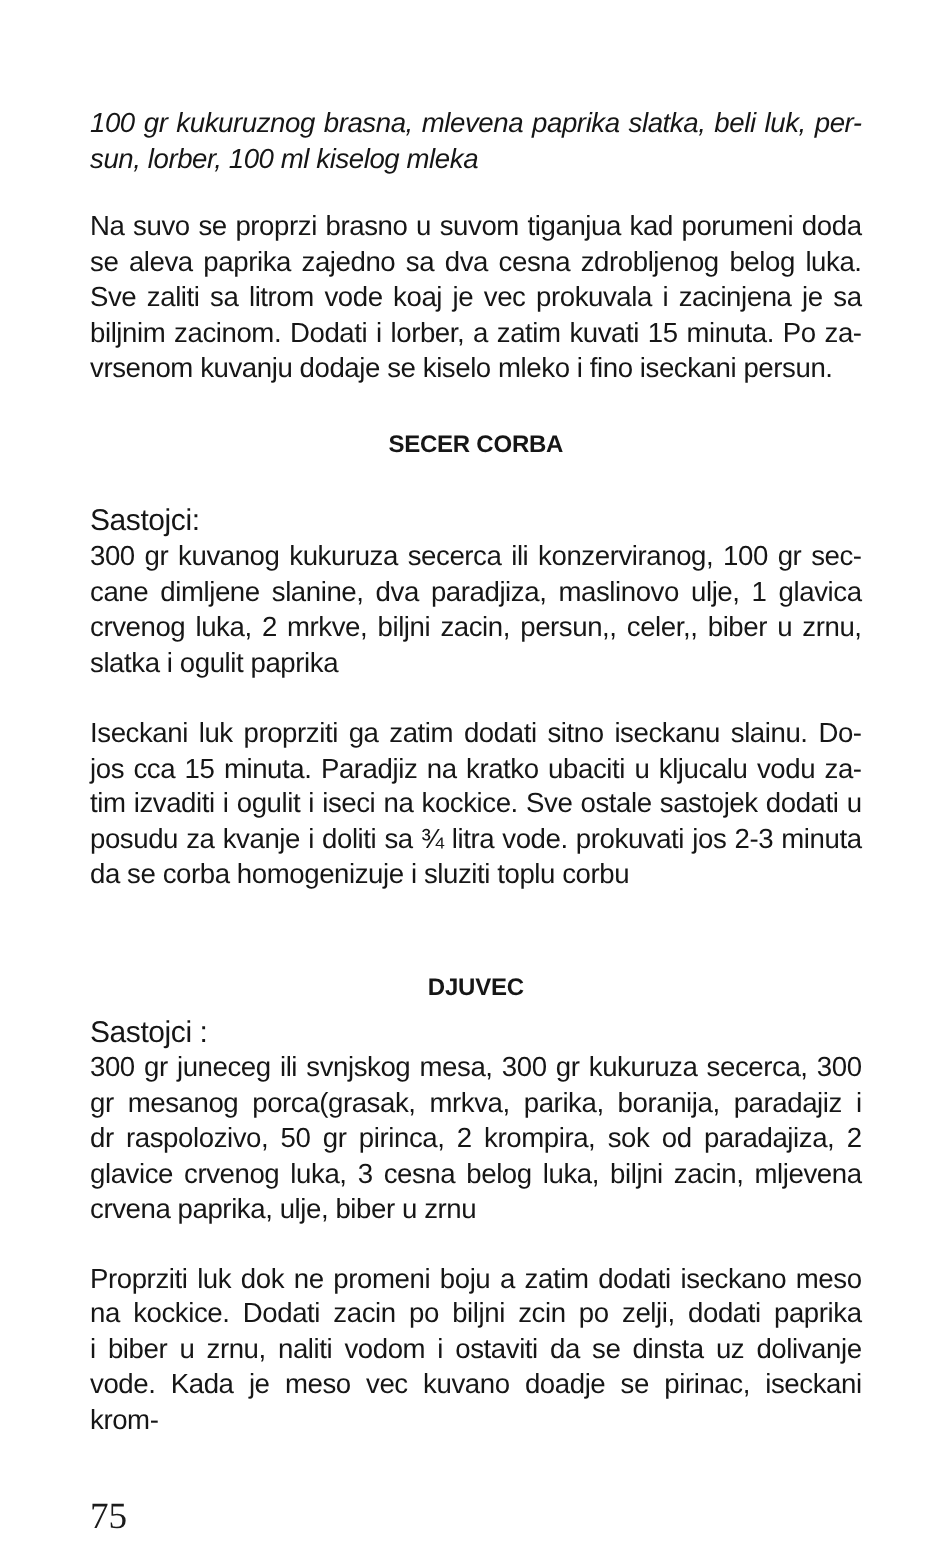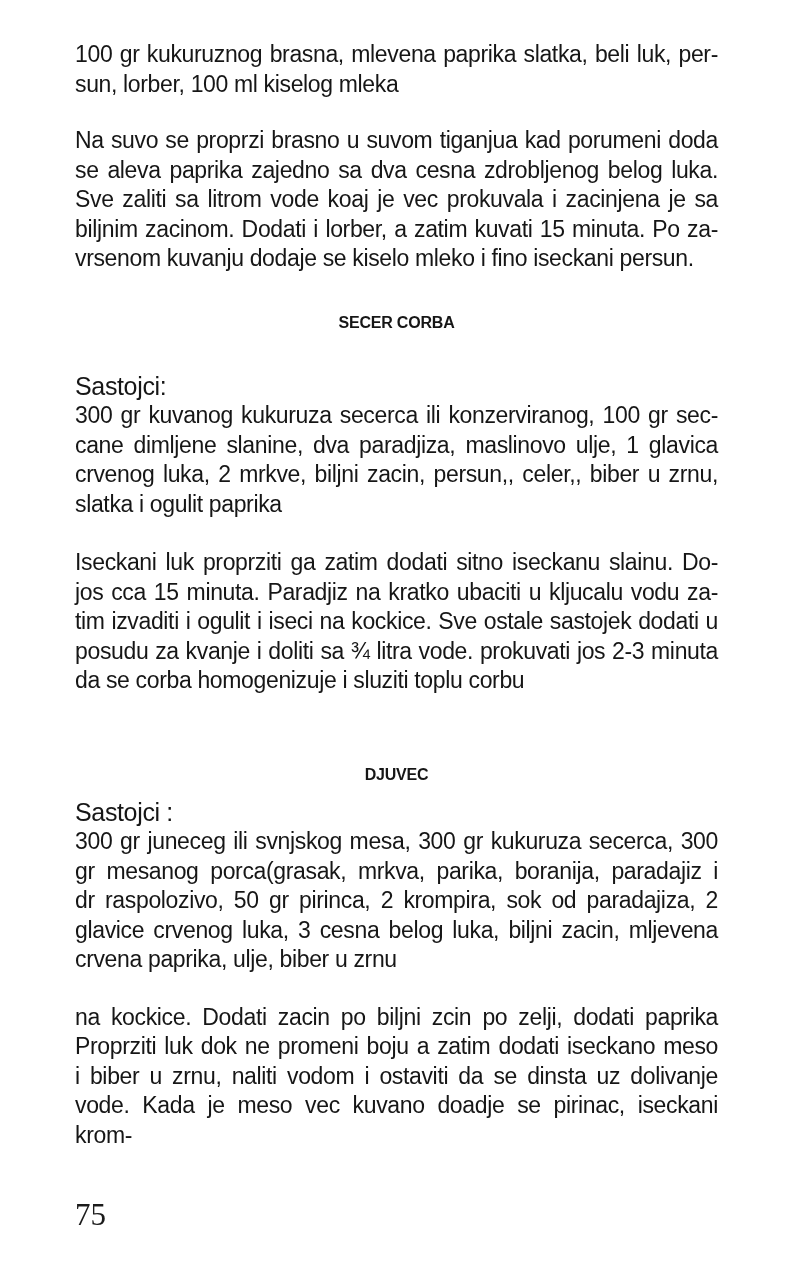--- a/index.html
+++ b/index.html
@@ -24,25 +24,25 @@
     letter-spacing: -0.35px;
   }
   .para .line {
     text-align: justify;
     text-align-last: justify;
     white-space: normal;
   }
   .para .line:last-child { text-align-last: left; }
   .para.continues .line:last-child { text-align-last: justify; }
 
-  .intro-ingredients { padding-top: 40px; }
+  .intro-ingredients { padding-top: 88px; font-style: italic; }
   .intro-method { margin-top: 27px; }
 
   .recipe-title {
-    font-size: 16px;
+    font-size: 20px;
     line-height: 30px;
     font-weight: bold;
     text-align: center;
     letter-spacing: -0.2px;
   }
   .title-1 { margin-top: 34px; }
   .title-2 { margin-top: 64px; }
 
   .ingredients-label {
     font-size: 25px;
@@ -109,22 +109,22 @@
 
     <div class="para">
         <div class="line">300 gr juneceg ili svnjskog mesa, 300 gr kukuruza secerca, 300</div>
         <div class="line">gr mesanog porca(grasak, mrkva, parika, boranija, paradajiz i</div>
         <div class="line">dr raspolozivo, 50 gr pirinca, 2 krompira, sok od paradajiza, 2</div>
         <div class="line">glavice crvenog luka, 3 cesna belog luka, biljni zacin, mljevena</div>
         <div class="line">crvena paprika, ulje, biber u zrnu</div>
       </div>
 
     <div class="para continues method-2">
+        <div class="line">Proprziti luk dok ne promeni boju a zatim dodati iseckano meso</div>
         <div class="line">na kockice. Dodati zacin po biljni zcin po zelji, dodati paprika</div>
-        <div class="line">Proprziti luk dok ne promeni boju a zatim dodati iseckano meso</div>
         <div class="line">i biber u zrnu, naliti vodom i ostaviti da se dinsta uz dolivanje</div>
         <div class="line">vode. Kada je meso vec kuvano doadje se pirinac, iseckani krom-</div>
       </div>
 
     <div class="page-number">75</div>
 
   </div>
 </div>
 
 </body></html>

